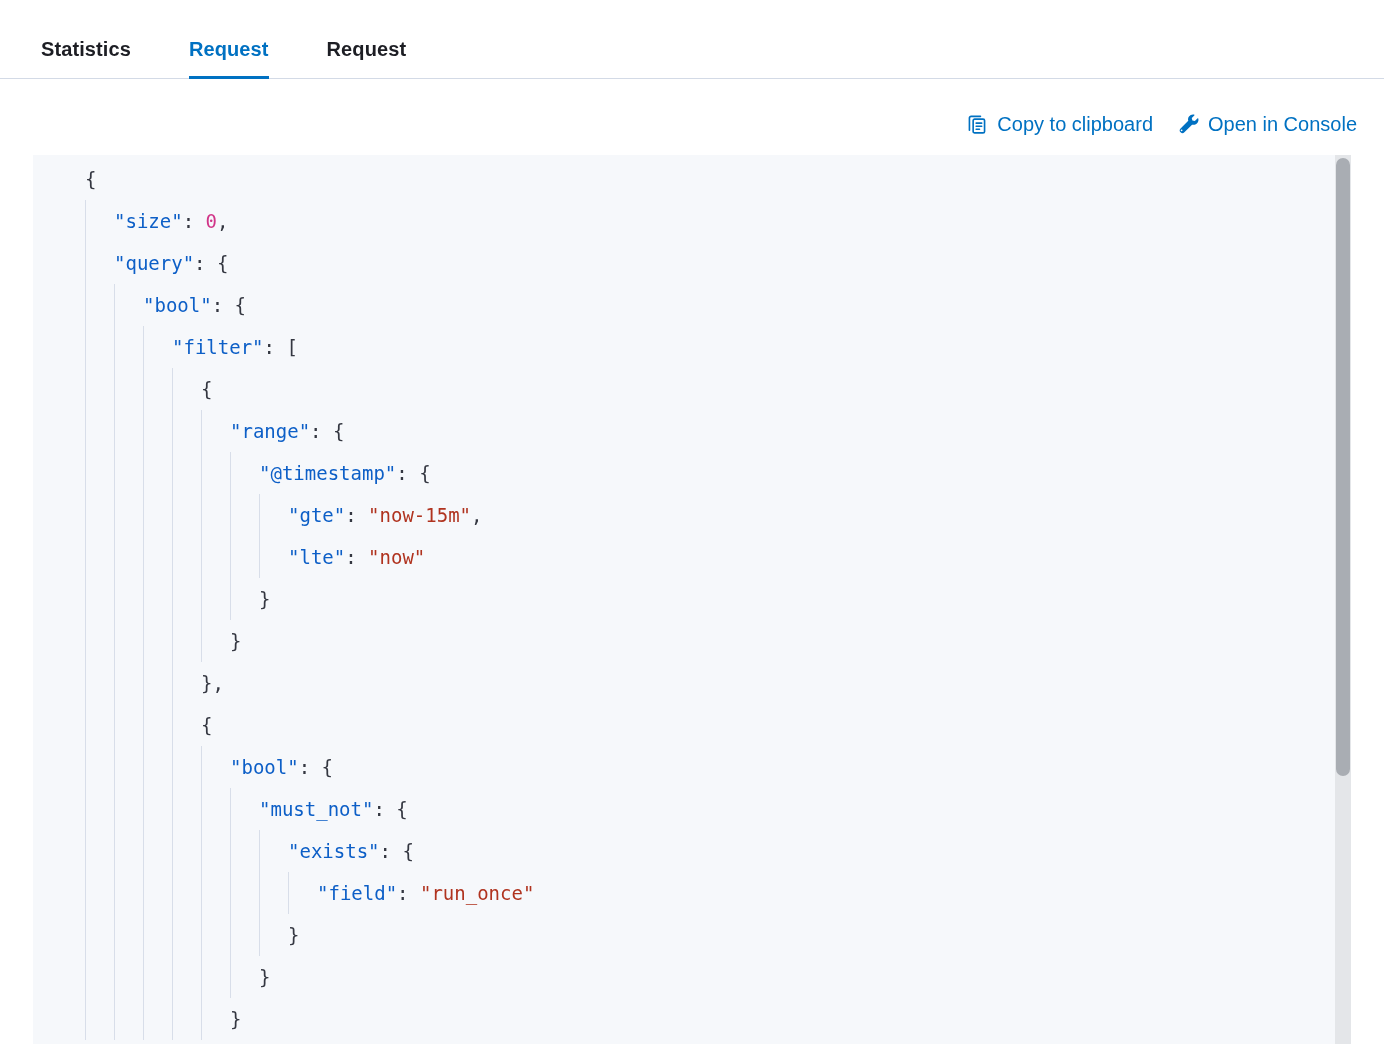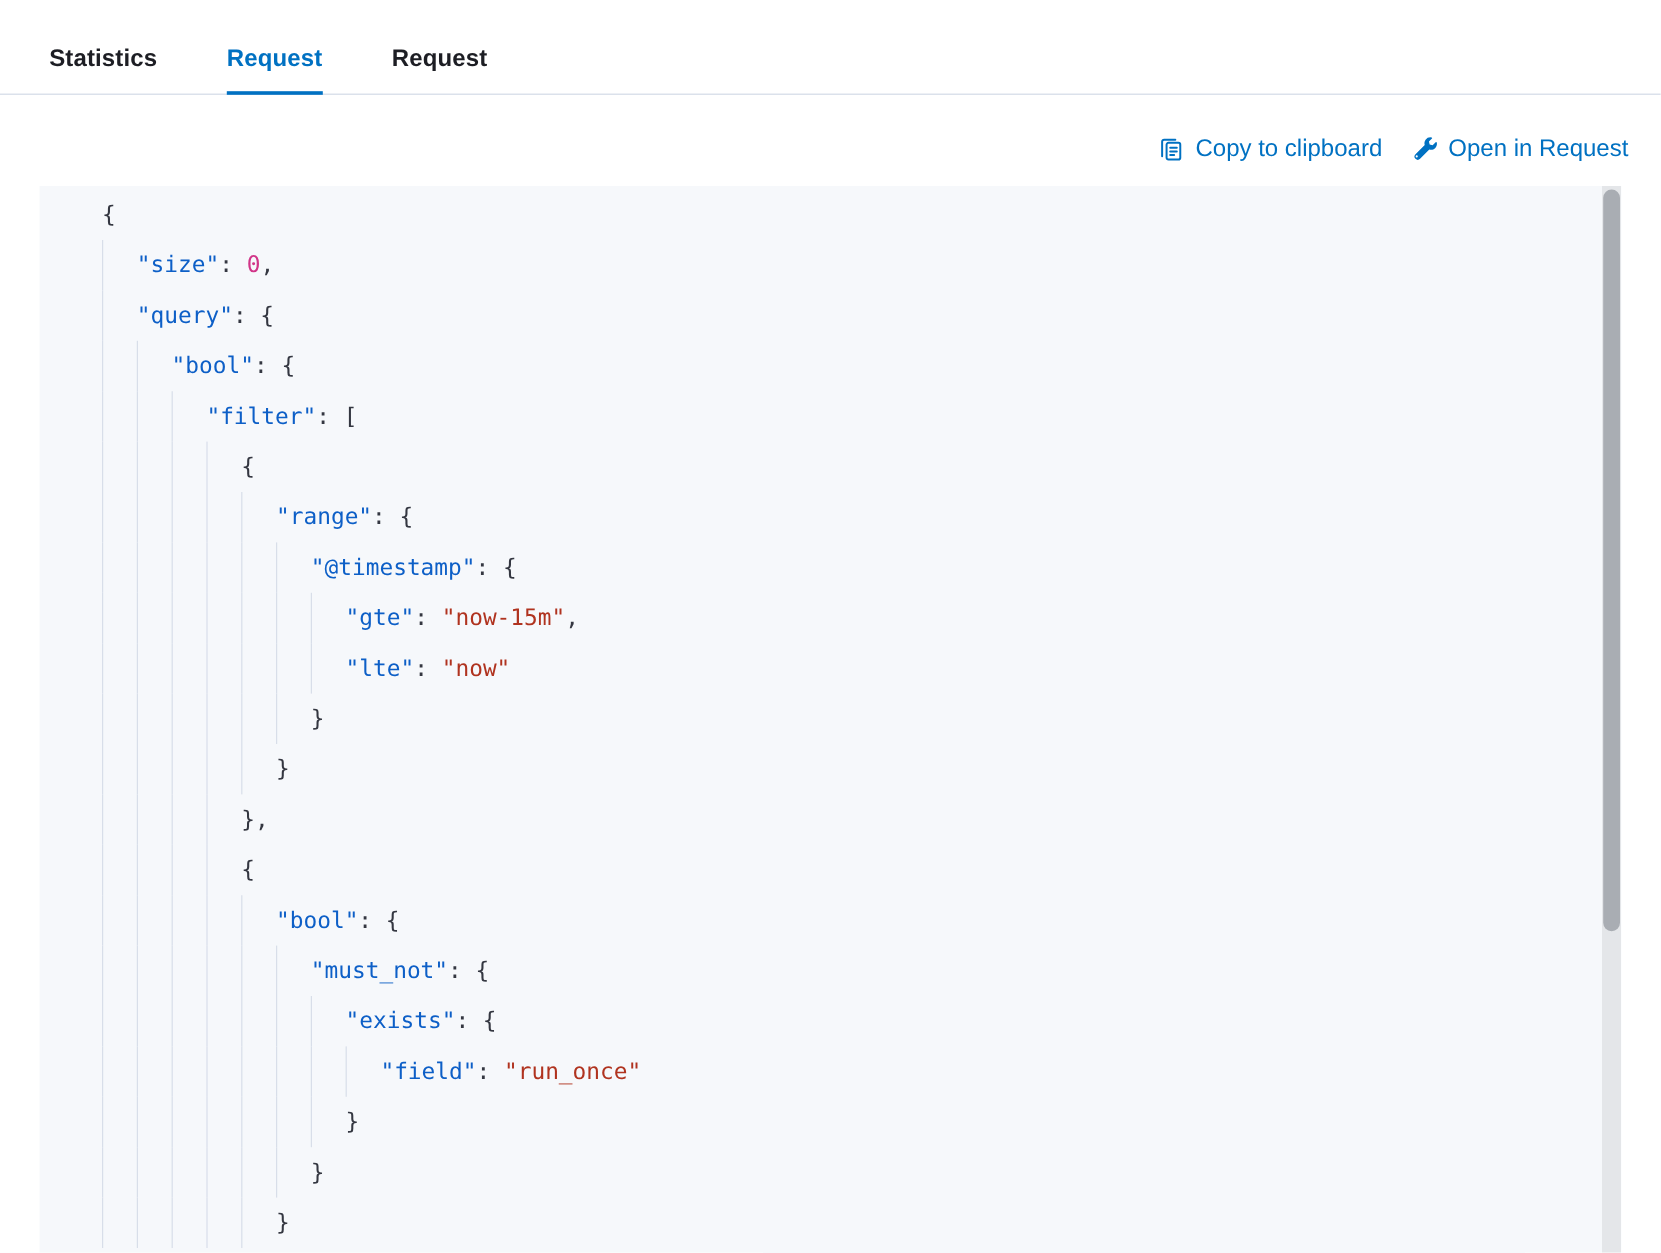--- a/index.html
+++ b/index.html
@@ -127,21 +127,21 @@
       <path d="M10.5 2.5H3.7a1.2 1.2 0 0 0-1.2 1.2v8.8"></path>
       <rect x="5.2" y="4.4" width="8.3" height="10.1" rx="1.1"></rect>
       <path d="M7.4 7.4h4M7.4 9.6h4M7.4 11.8h2.4"></path>
     </svg>
     <span>Copy to clipboard</span>
   </div>
   <div class="action-link">
     <svg width="22" height="22" viewBox="0 0 16 16" fill="#0071c2">
       <path d="M11.6 1a3.6 3.6 0 0 0-3.4 4.7L2.6 11.3a1.95 1.95 0 1 0 2.76 2.76l5.6-5.6A3.6 3.6 0 0 0 15.5 4.2c-.05-.32-.44-.42-.67-.19l-1.86 1.86-1.78-.46-.46-1.78 1.86-1.86c.23-.23.13-.62-.19-.67A3.9 3.9 0 0 0 11.6 1zM4 12.6a.65.65 0 1 1-1.3 0 .65.65 0 0 1 1.3 0z"></path>
     </svg>
-    <span>Open in Request</span>
+    <span>Open in Console</span>
   </div>
 </div>
 
 <div class="code-panel">
   <div class="code-lines">
       <div class="code-line"><span class="tok-punct">{</span></div>
       <div class="code-line"><span class="guide"></span><span class="tok-key">"size"</span><span class="tok-punct">: </span><span class="tok-num">0</span><span class="tok-punct">,</span></div>
       <div class="code-line"><span class="guide"></span><span class="tok-key">"query"</span><span class="tok-punct">: {</span></div>
       <div class="code-line"><span class="guide"></span><span class="guide"></span><span class="tok-key">"bool"</span><span class="tok-punct">: {</span></div>
       <div class="code-line"><span class="guide"></span><span class="guide"></span><span class="guide"></span><span class="tok-key">"filter"</span><span class="tok-punct">: [</span></div>

